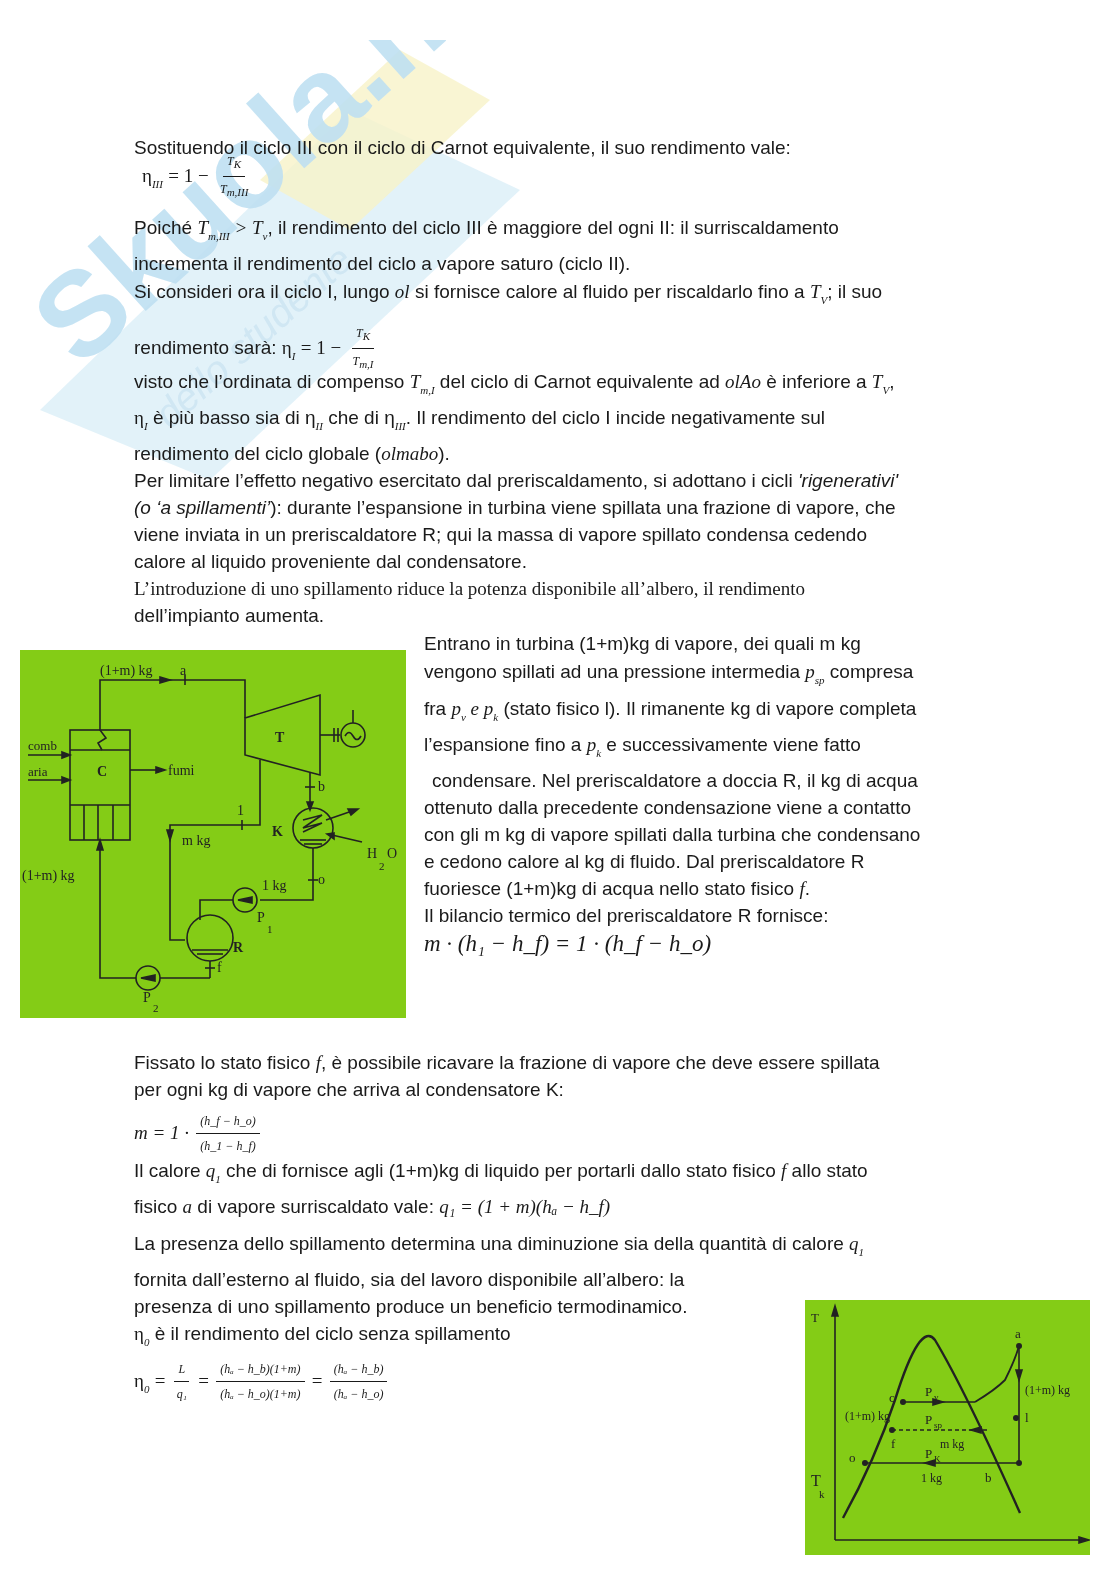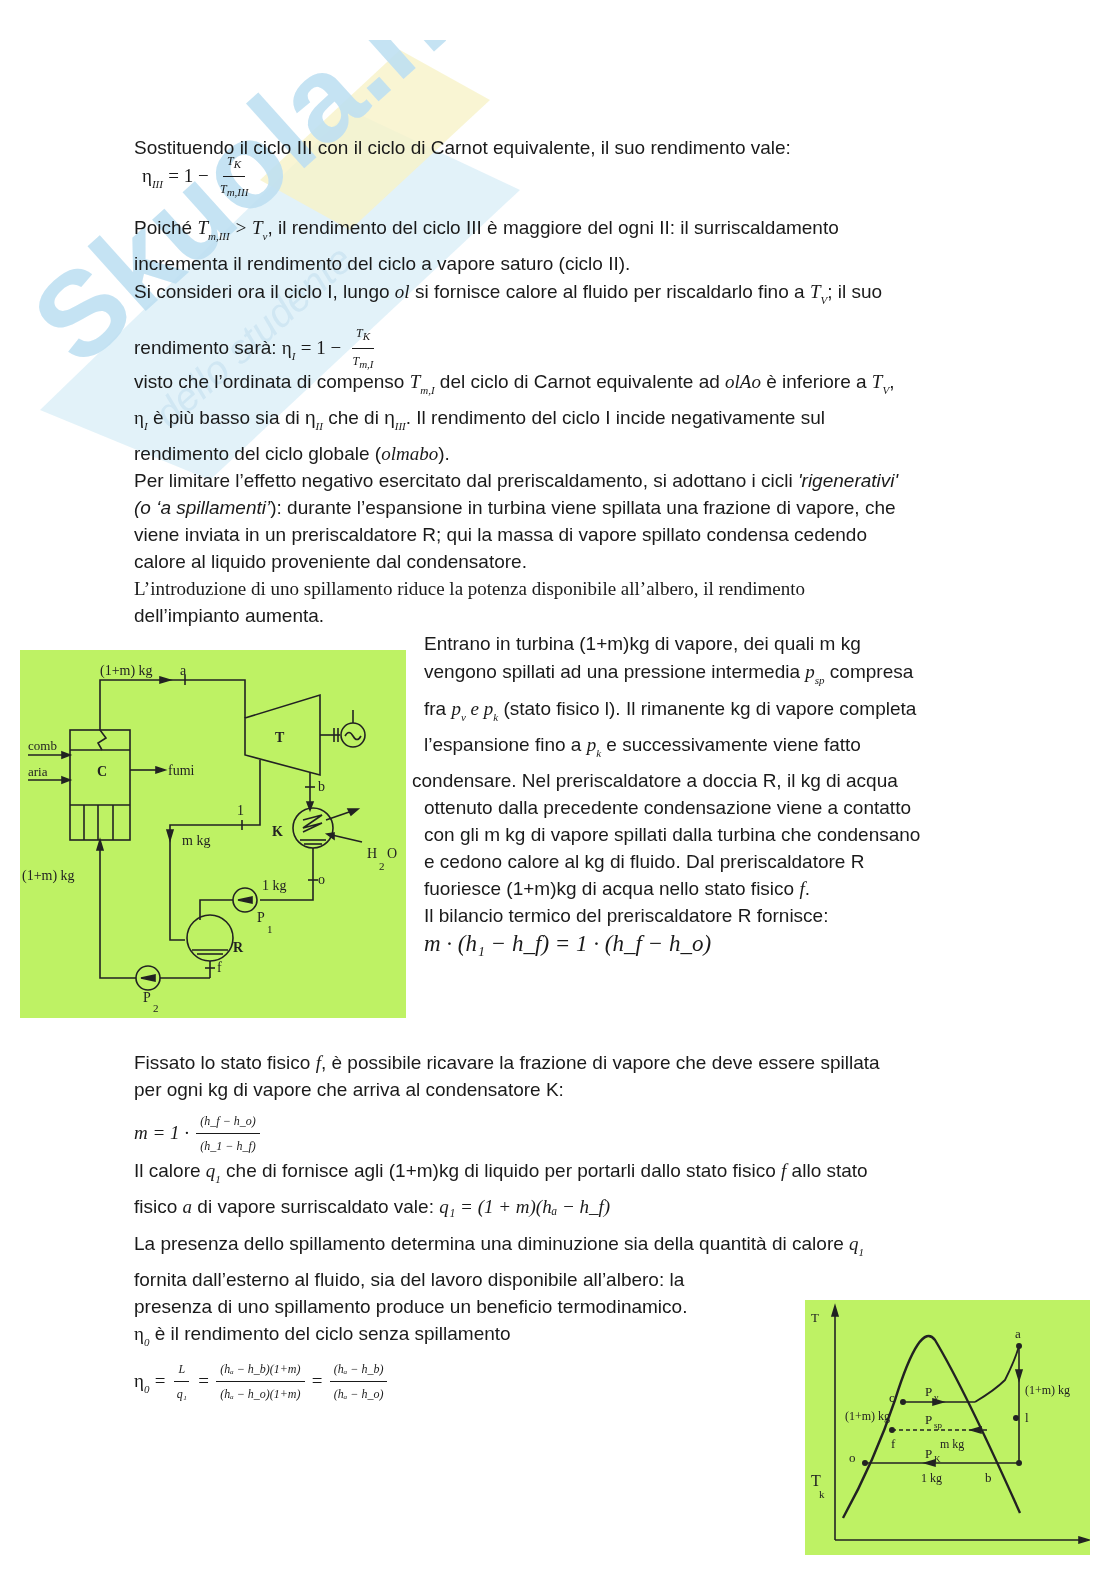--- a/index.html
+++ b/index.html
@@ -7,21 +7,21 @@
          font-family:"Liberation Sans", sans-serif; color:#1a1a1a; }
   .wm { position:absolute; left:20px; top:40px; width:520px; height:440px; pointer-events:none; z-index:0; }
   .p { position:absolute; font-size:19px; line-height:27px; z-index:1; white-space:nowrap; }
   .m { font-family:"Liberation Serif", serif; font-style:italic; }
   .mr { font-family:"Liberation Serif", serif; }
   sub, sup { font-size:11px; }
   .sub { font-size:11px; position:relative; top:6px; font-family:"Liberation Serif", serif; font-style:italic; }
   .frac { display:inline-flex; flex-direction:column; align-items:center; vertical-align:middle; font-family:"Liberation Serif", serif; font-style:italic; font-size:12px; line-height:22px; margin:0 2px; }
   .frac .num { border-bottom:1.5px solid #1a1a1a; padding:0 4px 1px; }
   .frac .den { padding:1px 4px 0; }
-  .fig { position:absolute; background:#bef264; z-index:1;text-align:right; }
+  .fig { position:absolute; background:#84cc16; z-index:1;text-align:right; }
   .fig svg { width:100%; height:100%; display:block; }
 </style>
 </head>
 <body>
 
 <svg class="wm" viewBox="0 0 520 440">
   <polygon points="20,370 330,70 500,150 190,440" fill="#d6ecf7" opacity="0.7"></polygon>
   <polygon points="240,140 380,10 470,60 330,190" fill="#f7f2c8" opacity="0.8"></polygon>
   <text x="60" y="330" transform="rotate(-42 60 330)" font-family="Liberation Sans, sans-serif" font-weight="bold" font-size="120" fill="#bfe0f2" opacity="0.9">Skuola.net</text>
   <text x="150" y="390" transform="rotate(-42 150 390)" font-family="Liberation Sans, sans-serif" font-style="italic" font-size="40" fill="#cfe6f3" opacity="0.9">dello studente</text>
@@ -167,21 +167,21 @@
 <div class="p" style="left:424px;top:630px;"><span>Entrano in turbina (1+m)kg di vapore, dei quali m kg</span></div>
 <div class="p" style="left:424px;top:658px;">
   <span>vengono spillati ad una pressione intermedia </span><span class="m">p</span><span class="sub">sp</span><span> compresa</span>
 </div>
 <div class="p" style="left:424px;top:695px;">
   <span>fra </span><span class="m">p</span><span class="sub">v</span><span class="m"> e p</span><span class="sub">k</span><span> (stato fisico l). Il rimanente kg di vapore completa</span>
 </div>
 <div class="p" style="left:424px;top:731px;">
   <span>l’espansione fino a </span><span class="m">p</span><span class="sub">k</span><span> e successivamente viene fatto</span>
 </div>
-<div class="p" style="left:412px;top:767px;"><span>condensare. Nel preriscaldatore a doccia R, il kg di acqua</span></div>
+<div class="p" style="left:432px;top:767px;"><span>condensare. Nel preriscaldatore a doccia R, il kg di acqua</span></div>
 <div class="p" style="left:424px;top:794px;"><span>ottenuto dalla precedente condensazione viene a contatto</span></div>
 <div class="p" style="left:424px;top:821px;"><span>con gli m kg di vapore spillati dalla turbina che condensano</span></div>
 <div class="p" style="left:424px;top:848px;"><span>e cedono calore al kg di fluido. Dal preriscaldatore R</span></div>
 <div class="p" style="left:424px;top:875px;">
   <span>fuoriesce (1+m)kg di acqua nello stato fisico </span><span class="m">f</span><span>.</span>
 </div>
 <div class="p" style="left:424px;top:902px;"><span>Il bilancio termico del preriscaldatore R fornisce:</span></div>
 <div class="p m" style="left:424px;top:930px;font-size:23px;"><span>m · (h₁ − h_f) = 1 · (h_f − h_o)</span></div>
 
 <div class="p" style="left:134px;top:1049px;">

